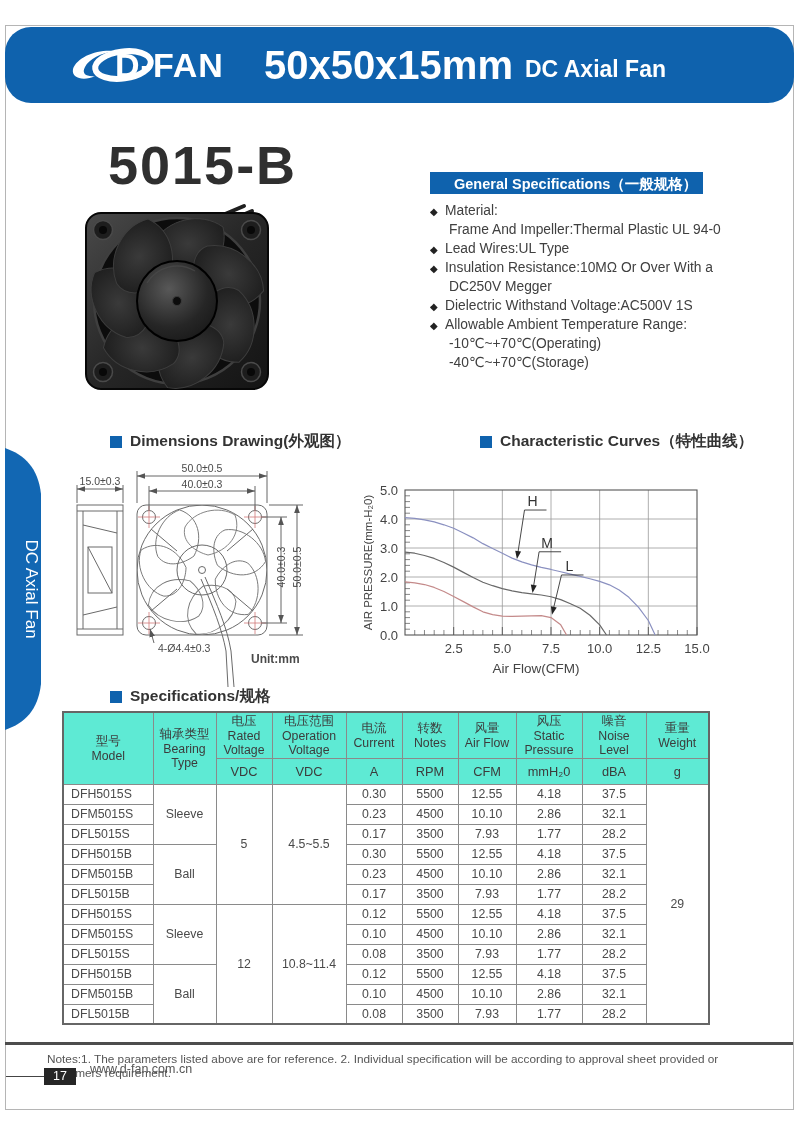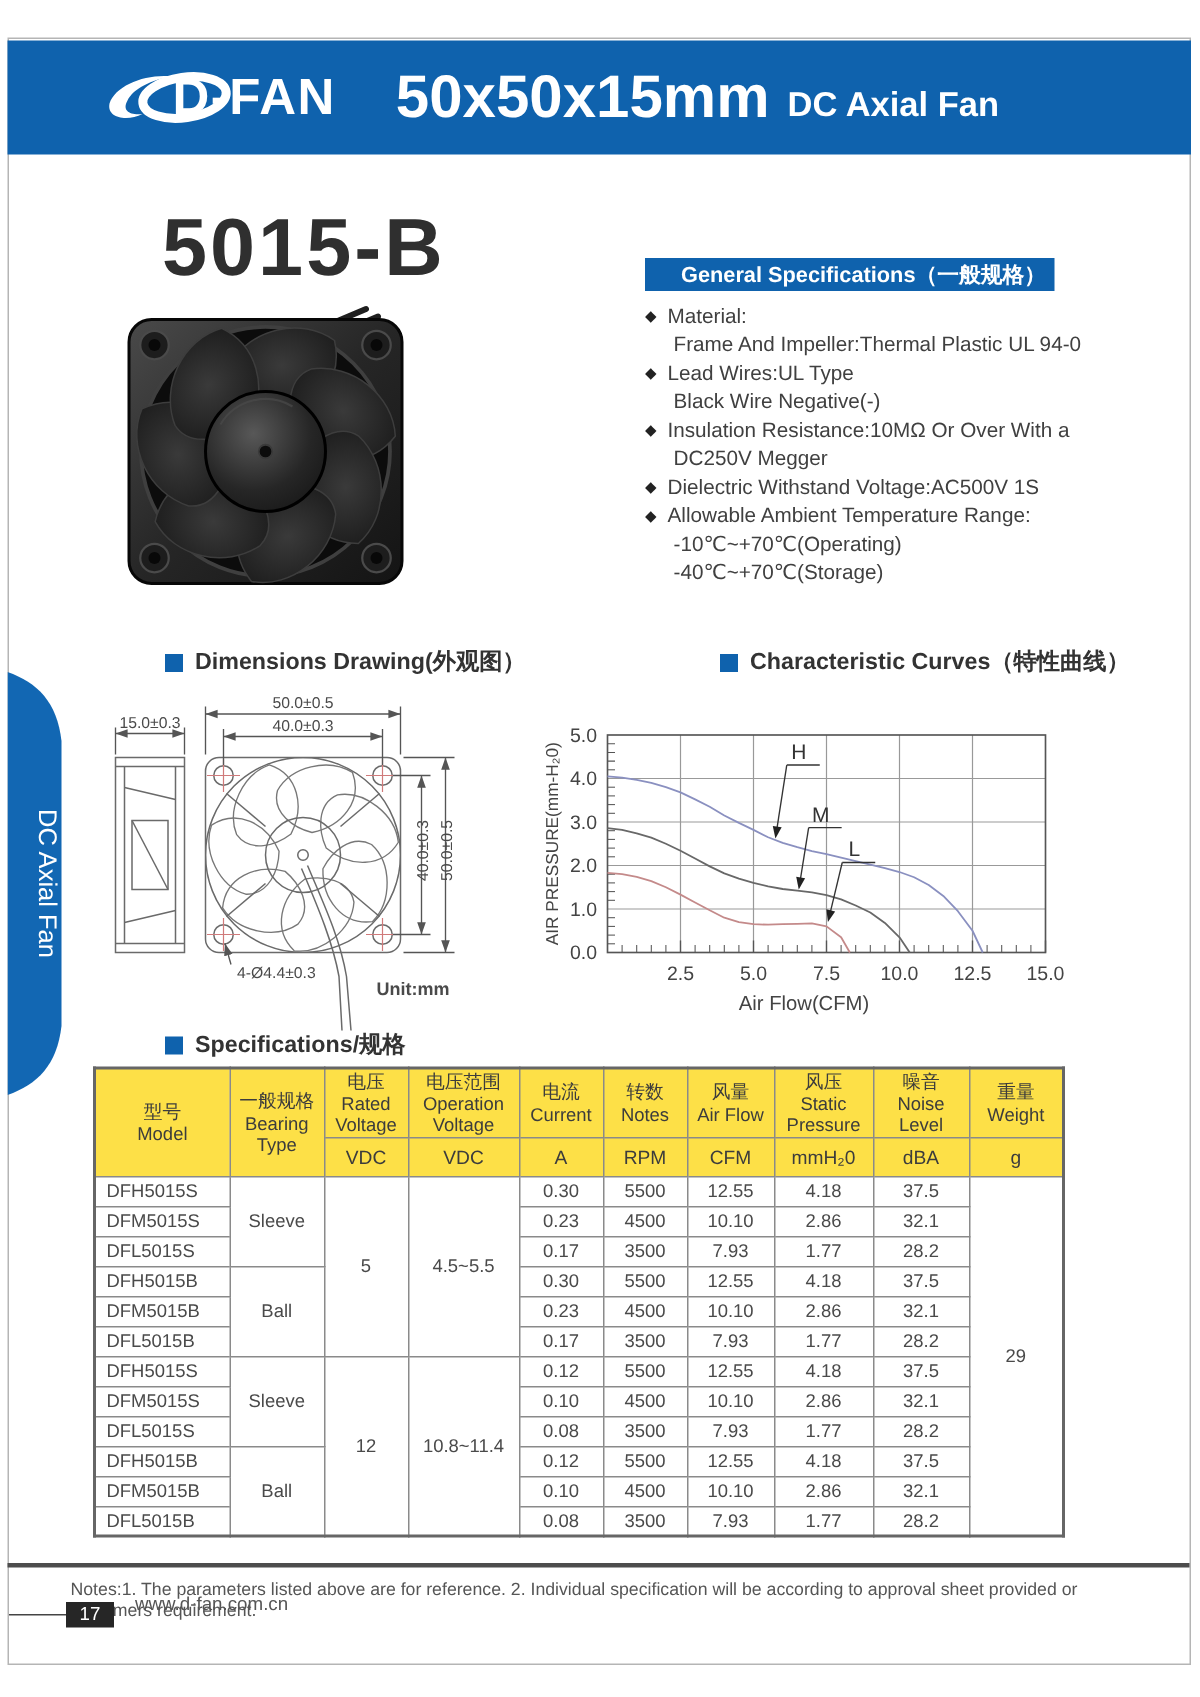--- a/index.html
+++ b/index.html
@@ -2,21 +2,21 @@
 <html><head>
 <meta charset="utf-8">
 <style>
   html,body{margin:0;padding:0;background:#fff;}
   .page{position:relative;width:800px;height:1131px;background:#fff;overflow:hidden;
         font-family:"Liberation Sans","DejaVu Sans",sans-serif;color:#3f3f3f;}
   .abs{position:absolute;}
   
   .sheet{left:5px;top:25px;width:787px;height:1083px;border:1px solid #b5b5b5;}
   
-  .header-bar{left:5px;top:27px;width:789px;height:76px;background:#0f62ad;display:flex;align-items:center;}
+  .header-bar{left:5px;top:27px;width:789px;height:76px;background:#0f62ad;display:flex;align-items:center;border-radius:26px;}
   .brand{color:#fff;font-size:34px;font-weight:bold;letter-spacing:1px;margin-left:8px;}
   .hsize{color:#fff;font-size:40px;font-weight:700;margin-left:40px;}
   .htype{color:#fff;font-size:23px;font-weight:bold;margin-left:12px;position:relative;top:4px;}
   
   .model-title{left:108px;top:134px;font-size:54px;font-weight:600;color:#2f2f2f;letter-spacing:2px;}
   
   .sec{display:flex;align-items:center;gap:8px;font-size:15.5px;font-weight:600;color:#333;padding-left:48px;}
   .sec .sq{width:12px;height:12px;background:#0f62ad;flex:0 0 auto;}
   
   .gs-bar{left:430px;top:172px;width:273px;height:22px;background:#0f62ad;color:#fff;
@@ -24,21 +24,21 @@
   .gs-list{left:430px;top:202px;width:330px;}
   .gs-line{display:flex;font-size:13.8px;line-height:18.6px;color:#404040;}
   .gs-bullet{width:15px;flex:0 0 auto;font-size:10px;line-height:19px;color:#222;}
   .gs-line.cont .gs-bullet{visibility:hidden;width:19px;}
   
   .tab-svg{left:5px;top:448px;}
   
   table.spec{border-collapse:collapse;table-layout:fixed;width:646px;font-size:12.3px;color:#4a4a4a;}
   table.spec th,table.spec td{border:1px solid #8a8a8a;padding:0;text-align:center;vertical-align:middle;}
   table.spec{border:2px solid #666;}
-  table.spec thead th{background:#fde047;font-weight:400;color:#3c3c3c;}
+  table.spec thead th{background:#5eead4;font-weight:400;color:#3c3c3c;}
   .th-cn{display:block;font-size:12.5px;line-height:15px;}
   .th-en{display:block;font-size:12.3px;line-height:14px;white-space:pre-line;}
   .unit-row th{font-size:12.8px;height:25px;}
   tbody td.model-cell{text-align:left;padding-left:7px;margin-left:28px;}
   tbody tr{height:20px;}
   
   .rule{left:5px;top:1042px;width:788px;height:3px;background:#4d4d4d;}
   .notes{left:47px;top:1052px;width:720px;font-size:11.8px;color:#555;}
   .pg-line{left:6px;top:1076px;width:38px;height:1px;background:#444;}
   .pg-badge{left:44px;top:1068px;width:32px;height:17px;background:#262626;color:#fff;
@@ -124,24 +124,20 @@
         <span class="gs-bullet">◆</span>
         <span>Material:</span>
       </div>
       <div class="gs-line cont">
         <span class="gs-bullet">◆</span>
         <span>Frame And Impeller:Thermal Plastic UL 94-0</span>
       </div>
       <div class="gs-line">
         <span class="gs-bullet">◆</span>
         <span>Lead Wires:UL Type</span>
-      </div>
-      <div class="gs-line cont">
-        <span class="gs-bullet">◆</span>
-        <span>Black Wire Negative(-)</span>
       </div>
       <div class="gs-line">
         <span class="gs-bullet">◆</span>
         <span>Insulation Resistance:10MΩ Or Over With a</span>
       </div>
       <div class="gs-line cont">
         <span class="gs-bullet">◆</span>
         <span>DC250V Megger</span>
       </div>
       <div class="gs-line">
@@ -370,21 +366,21 @@
         <col style="width:64px">
           <col style="width:63px">
       </colgroup>
       <thead id="specHead">
           <tr style="height: 46px;">
             <th rowspan="2">
               <span class="th-cn">型号</span>
               <span class="th-en">Model</span>
             </th>
             <th rowspan="2">
-              <span class="th-cn">一般规格</span>
+              <span class="th-cn">轴承类型</span>
               <span class="th-en">Bearing
 Type</span>
             </th>
             <th>
               <span class="th-cn">电压</span>
               <span class="th-en">Rated
 Voltage</span>
             </th>
             <th>
               <span class="th-cn">电压范围</span>

